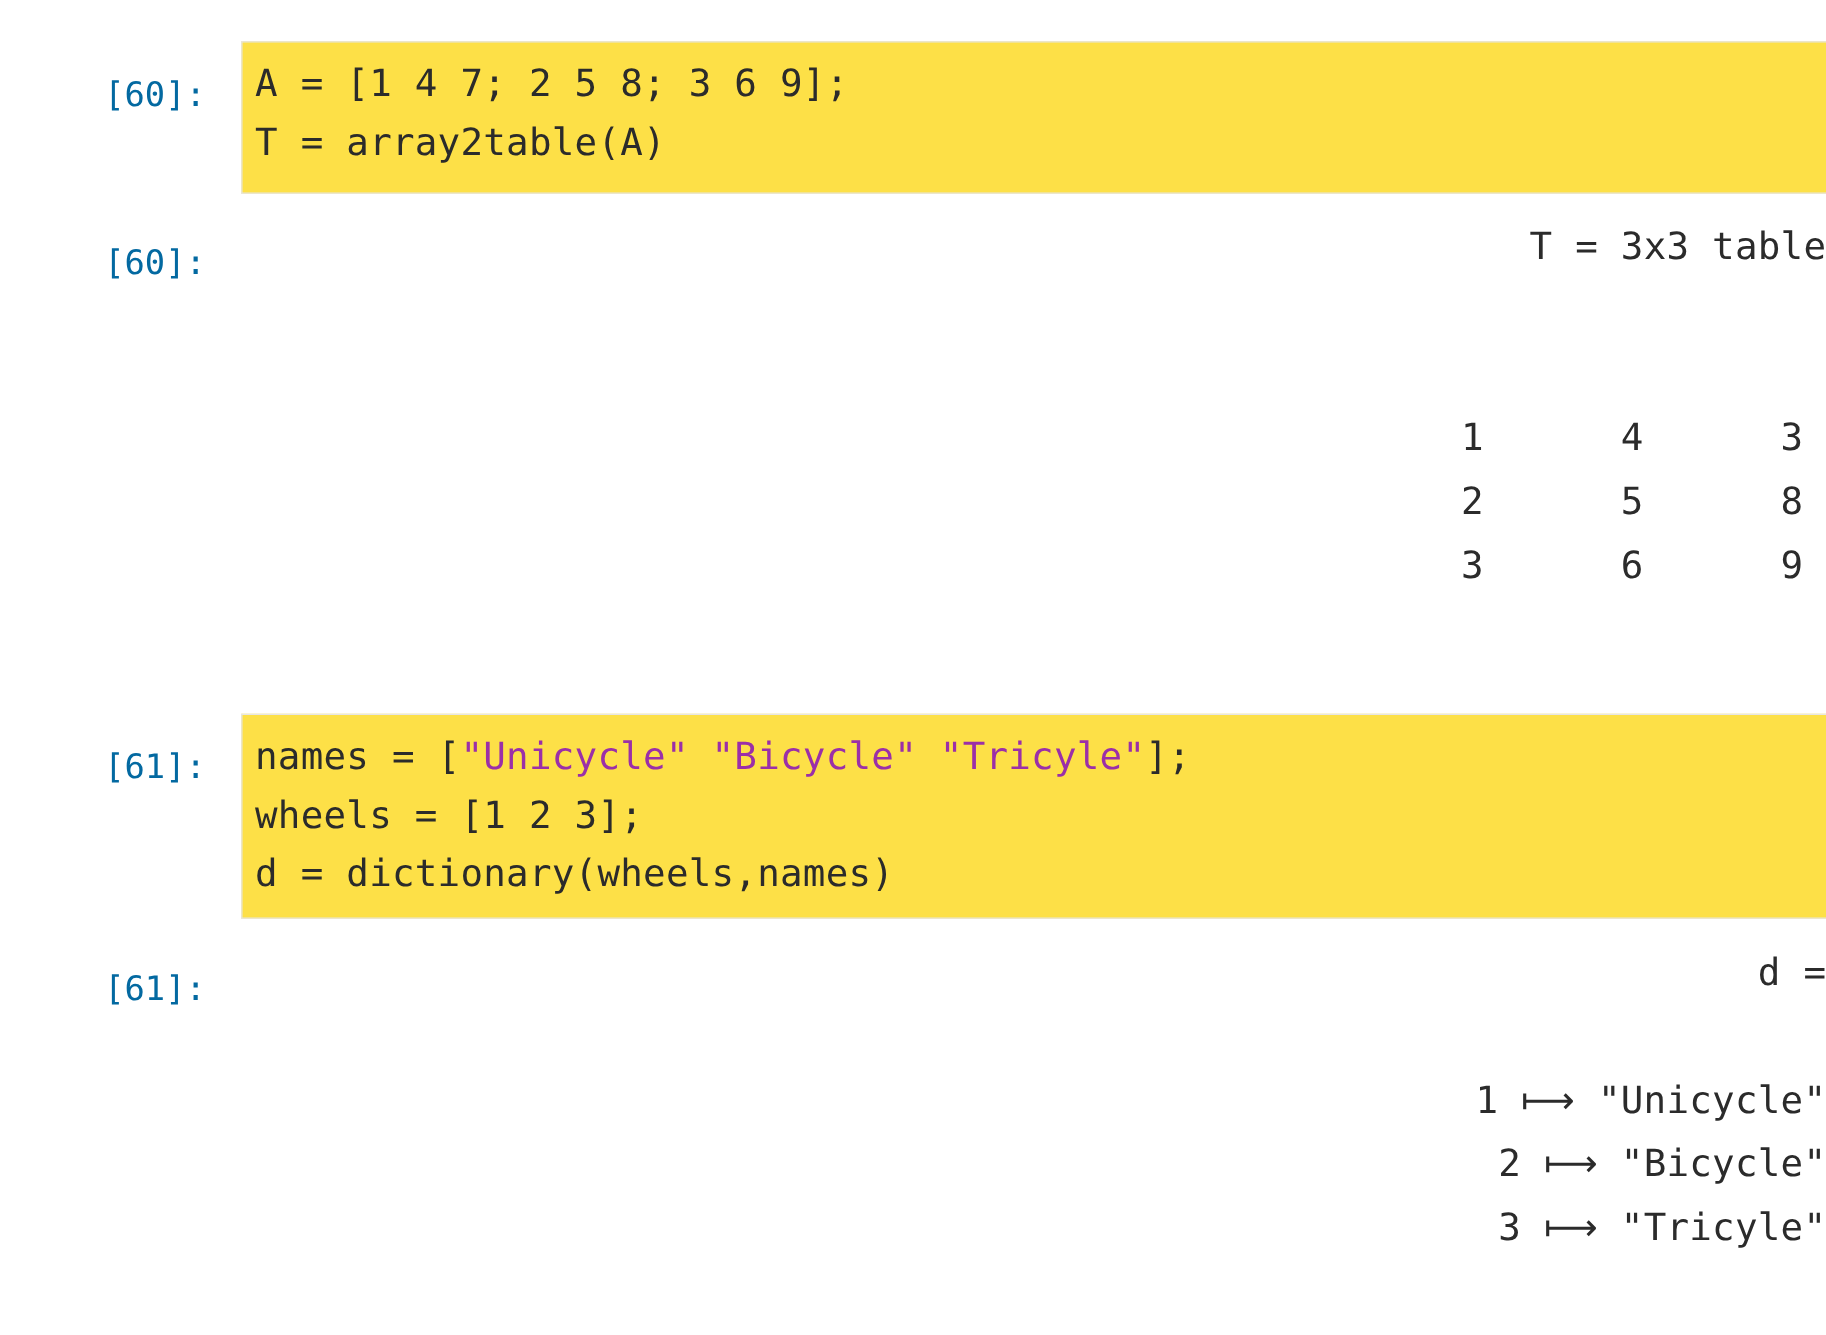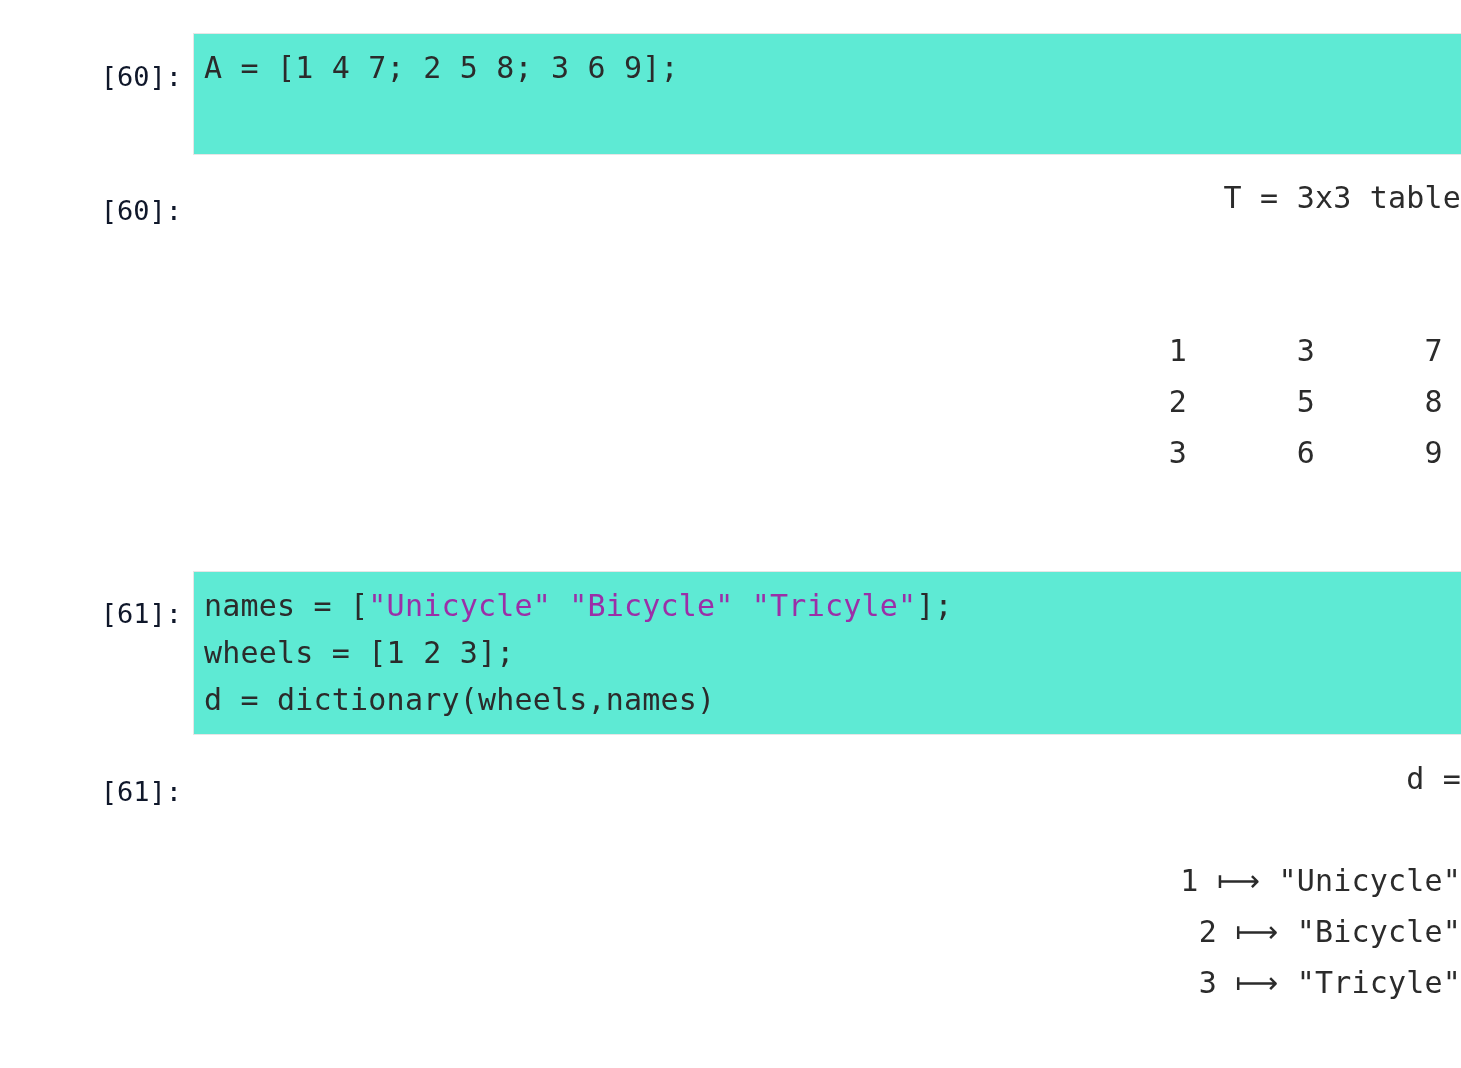--- a/index.html
+++ b/index.html
@@ -26,35 +26,35 @@
     position: absolute;
     left: 0;
     width: 1461px;
     display: block;
   }
 
   .prompt {
     position: absolute;
     left: 66px;
     width: 116px;
-    text-align: right;
-    color: #0f172a;
+    text-align: center;
+    color: #0369a1;
     font-family: "DejaVu Sans Mono", "Liberation Mono", monospace;
     font-size: 27px;
     line-height: 34px;
     letter-spacing: 0px;
     white-space: pre;
   }
 
   
   .input-area {
     position: absolute;
     left: 193px;
     right: 0;
-    background: #5eead4;
+    background: #fde047;
     border: 1px solid #e6e6e6;
     border-right: none;
     box-sizing: border-box;
     padding: 10px 0 10px 10px;
   }
 
   .code-line {
     font-family: "DejaVu Sans Mono", "Liberation Mono", monospace;
     font-size: 30px;
     line-height: 47px;
@@ -92,30 +92,31 @@
 </style>
 </head>
 <body>
 
 <div class="notebook">
 
   <div class="cell" style="top:33px;">
     <div class="prompt" style="top:27px;">[60]:</div>
     <div class="input-area" style="top:0; height:122px;">
       <div class="code-line">A = [1 4 7; 2 5 8; 3 6 9];</div>
+      <div class="code-line">T = array2table(A)</div>
     </div>
   </div>
 
   <div class="cell" style="top:172px;">
     <div class="prompt" style="top:22px;">[60]:</div>
     <div class="output-area" style="top:0;">
       <div class="out-line">T = 3x3 table</div>
       <div class="out-line spacer-line"></div>
       <div class="out-line spacer-line"></div>
-      <div class="out-line">     1      3      7 </div>
+      <div class="out-line">     1      4      3 </div>
       <div class="out-line">     2      5      8 </div>
       <div class="out-line">     3      6      9 </div>
     </div>
   </div>
 
   <div class="cell" style="top:571px;">
     <div class="prompt" style="top:26px;">[61]:</div>
     <div class="input-area" style="top:0; height:164px;">
       <div class="code-line"><span>names = [</span><span class="tok-str">"Unicycle" "Bicycle" "Tricyle"</span><span>];</span></div>
       <div class="code-line">wheels = [1 2 3];</div>

